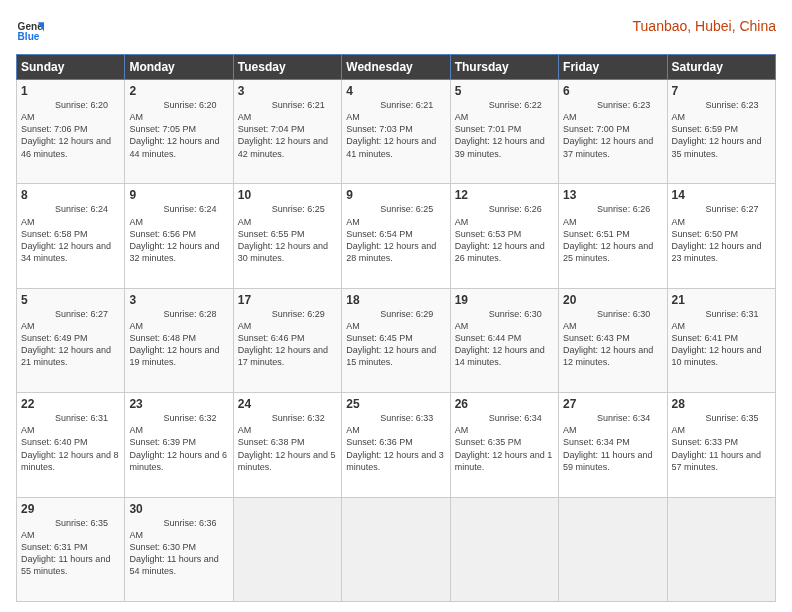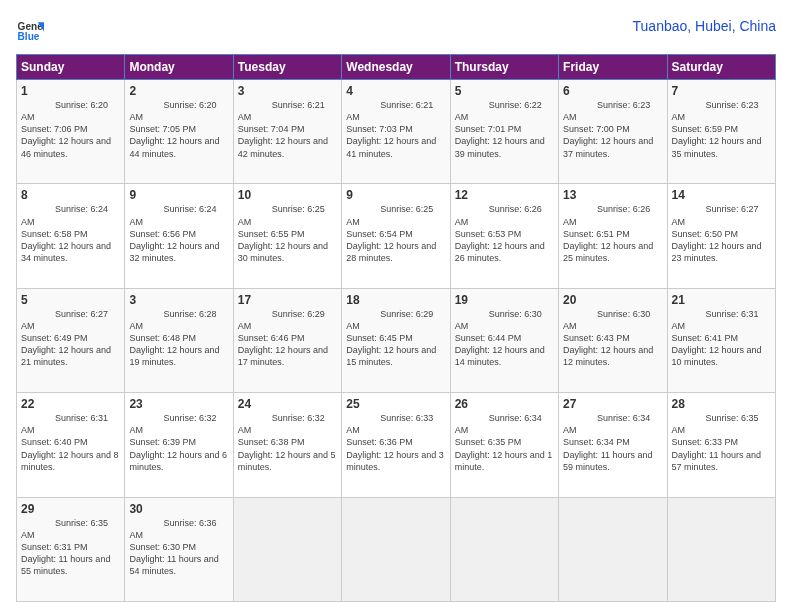--- a/index.html
+++ b/index.html
@@ -36,32 +36,32 @@
       text-align: right;
     }
     .month-title {
       font-size: 32px;
       font-weight: bold;
       color: #333;
       line-height: 1.1;
     }
     .location {
       font-size: 14px;
-      color: #1d4ed8;
+      color: #c2410c;
       margin-top: 2px;
     }
     .calendar {
       flex: 1;
       border: 1px solid #ccc;
       border-collapse: collapse;
       width: 100%;
       table-layout: fixed;
     }
     .calendar thead tr {
-      background-color: #701a75;
+      background-color: #404040;
     }
     .calendar thead th {
       color: #fff;
       font-size: 12px;
       font-weight: bold;
       padding: 5px 4px;
       border: 1px solid #5580c0;
       text-align: left;
     }
     .calendar tbody td {

